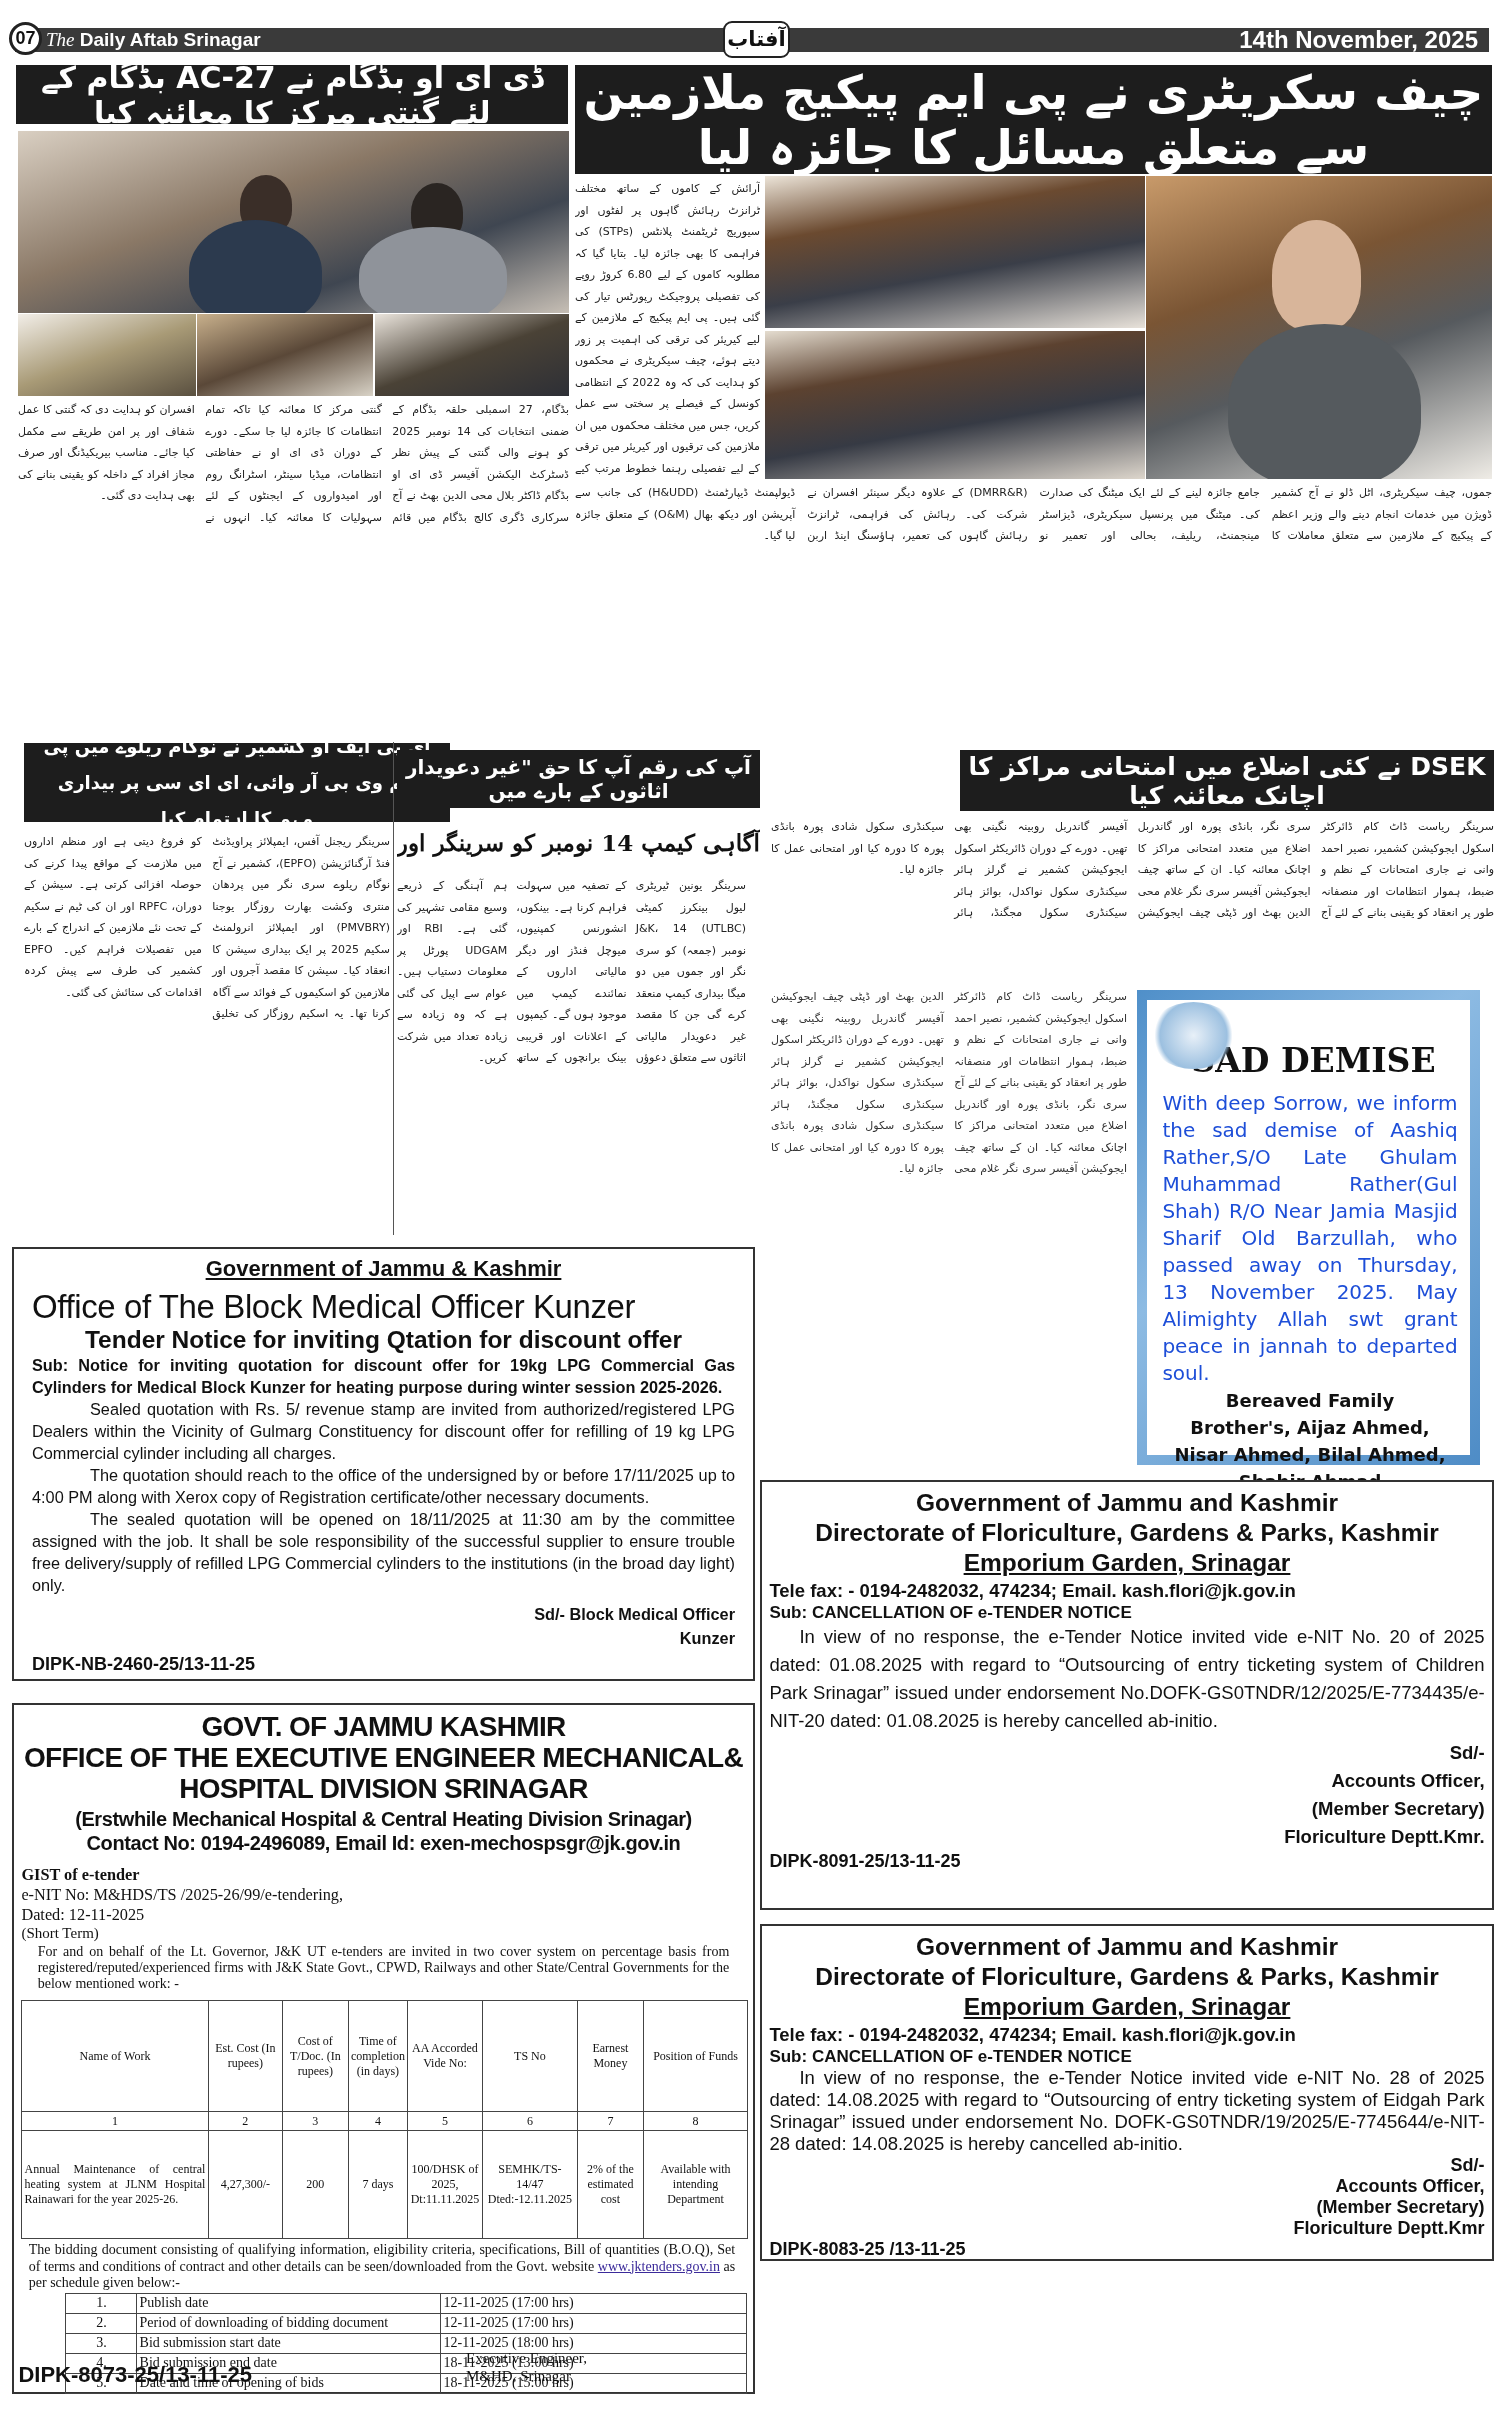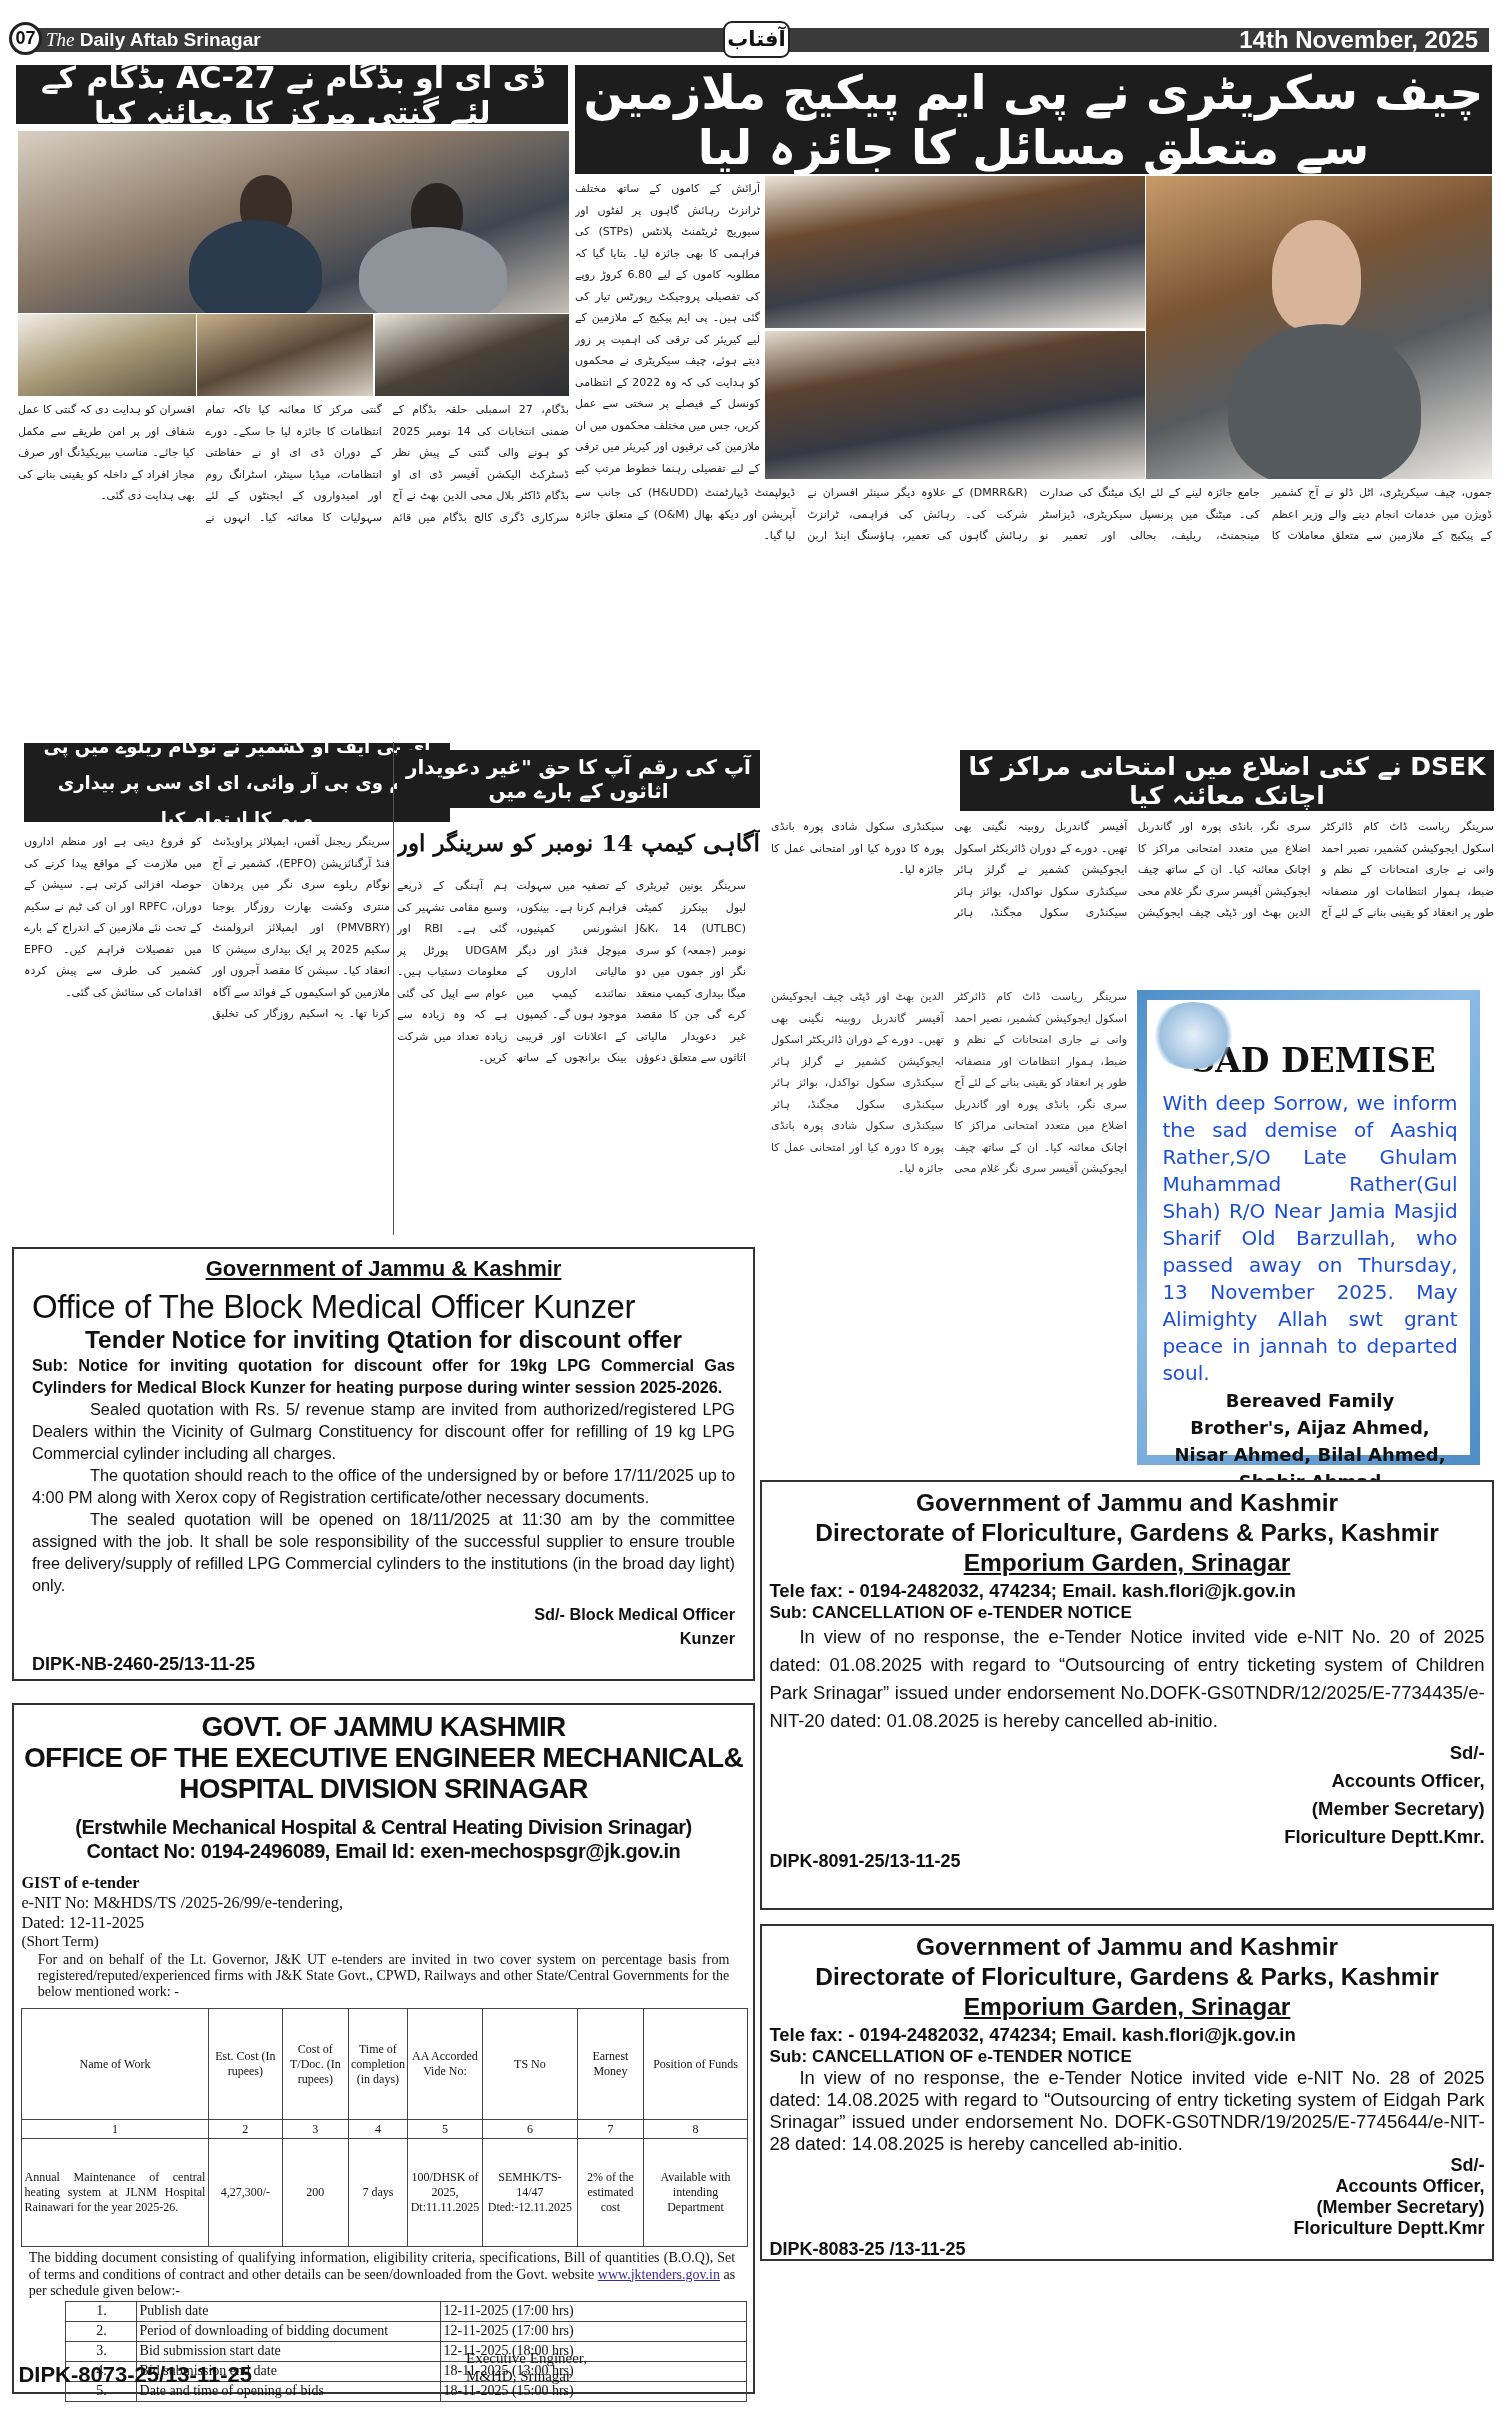--- a/index.html
+++ b/index.html
@@ -103,21 +103,21 @@
   <div class="bmo-p" style="text-indent:58px">The sealed quotation will be opened on 18/11/2025 at 11:30 am by the committee assigned with the job. It shall be sole responsibility of the successful supplier to ensure trouble free delivery/supply of refilled LPG Commercial cylinders to the institutions (in the broad day light) only.</div>
   <div class="sig" style="margin-top:6px">Sd/- Block Medical Officer</div>
   <div class="sig">Kunzer</div>
   <div class="dipk" style="margin-top:4px">DIPK-NB-2460-25/13-11-25</div>
 </div>
 
 <div class="abs box ee" style="left:12px;top:1703px;width:743px;height:691px;padding:6px 7.4px">
   <h1>GOVT. OF JAMMU KASHMIR</h1>
   <h1>OFFICE OF THE EXECUTIVE ENGINEER MECHANICAL&amp;</h1>
   <h1>HOSPITAL DIVISION SRINAGAR</h1>
-  <div class="h2" style="margin-top:11px">(Erstwhile Mechanical Hospital &amp; Central Heating Division Srinagar)</div>
+  <div class="h2" style="margin-top:3px">(Erstwhile Mechanical Hospital &amp; Central Heating Division Srinagar)</div>
   <div class="h2">Contact No: 0194-2496089, Email Id: exen-mechospsgr@jk.gov.in</div>
   <div class="serif ctr bold" style="font-size:16.3px;margin-top:10.4px">GIST of e-tender</div>
   <div class="serif ctr" style="font-size:16.3px">e-NIT No:  M&amp;HDS/TS /2025-26/99/e-tendering,</div>
   <div class="serif ctr" style="font-size:16.3px">Dated:  12-11-2025</div>
   <div class="serif ctr" style="font-size:15px">(Short Term)</div>
   <div class="serif" style="font-size:14px;line-height:16.3px;text-align:justify;padding:1.5px 16.3px">For and on behalf of the Lt. Governor, J&amp;K UT e-tenders are invited in two cover system on percentage basis from registered/reputed/experienced firms with J&amp;K State Govt., CPWD, Railways and other State/Central Governments for the below mentioned work: -</div>
   <table class="tb" style="width:727px;margin-top:6px">
     <tbody>
         <tr style="height:111px">
       <th style="width:185px">Name of Work</th>

